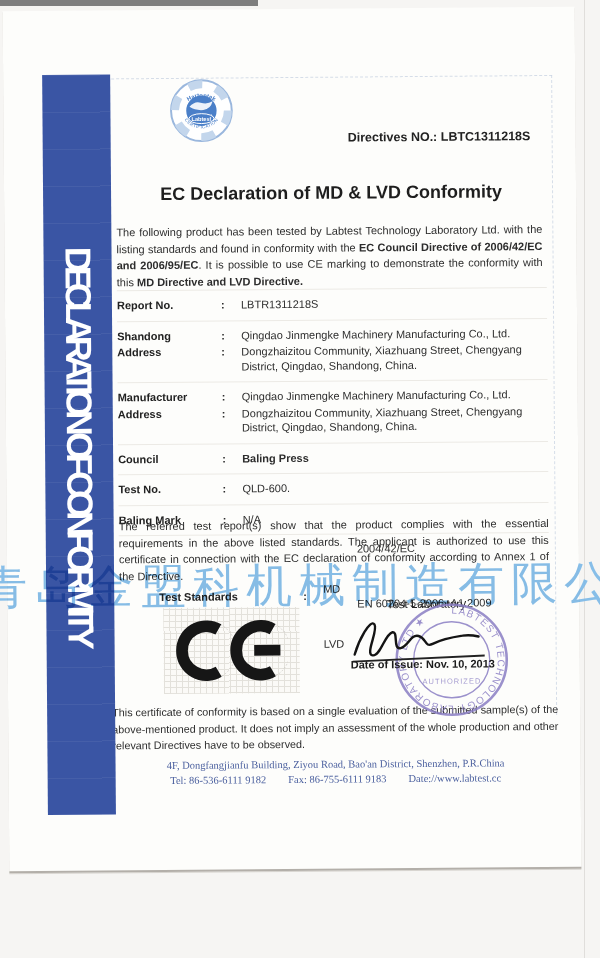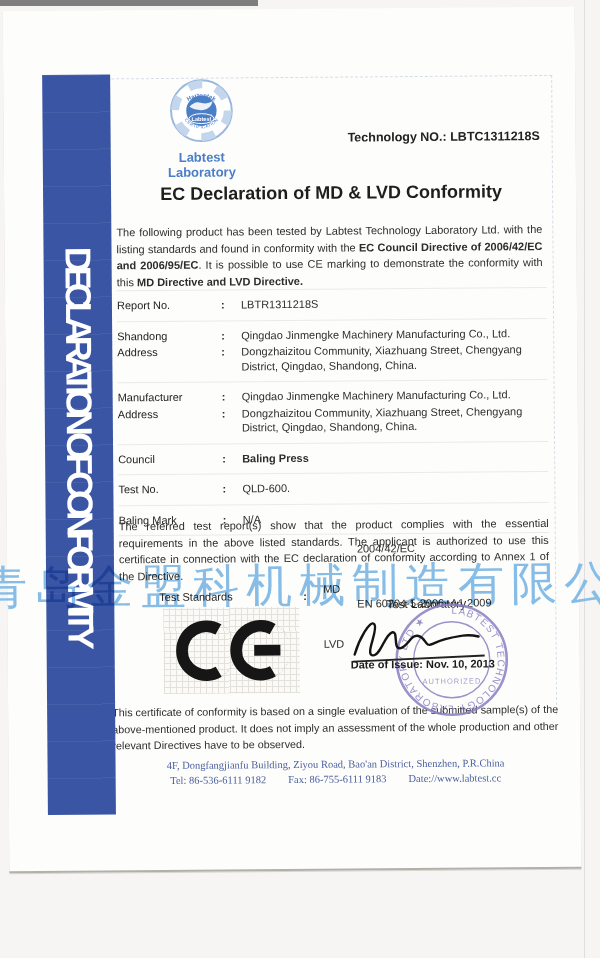--- a/index.html
+++ b/index.html
@@ -51,21 +51,21 @@
     font-size:18px; font-weight:700; color:#1e1e1e; z-index:2; }
 
   .para { font-size:11px; line-height:16.5px; text-align:justify; color:#2d2d2d; z-index:2; }
   .intro { position:absolute; left:112px; top:214px; width:426px; }
   .b { font-weight:700; }
 
   
   .table { position:absolute; left:112px; top:280px; width:430px; z-index:2; }
   .group { border-top:1px solid #eceae5; padding:6px 0 7px 0; }
   .row { display:flex; align-items:flex-start; font-size:11px; line-height:14.5px; padding:1px 0; }
-  .row .label { flex:0 0 104px; font-weight:400; color:#222; }
+  .row .label { flex:0 0 104px; font-weight:700; color:#222; }
   .row .colon { flex:0 0 20px; text-align:left; font-weight:700; }
   .row .value { flex:1; color:#2d2d2d; }
   .value.vbold { font-weight:700; }
   .ts-row .label, .ts-row .colon { align-self:center;margin-left:40px; }
   .ts-line { display:flex; }
   .ts-key { flex:0 0 34px;margin-top:40px; }
 
   .statement { position:absolute; left:112px; top:508px; width:430px; }
 
   .watermark {
@@ -130,25 +130,24 @@
       <path d="M36 58 q9 5 18 3 q8 -2 12 -6 q-1 9 -12 11 q-11 2 -18 -8 z" fill="#ffffff" opacity="0.75"></path>
       <ellipse cx="50" cy="62" rx="19" ry="7.5" fill="#4a7fc8" stroke="#ffffff" stroke-width="1.5"></ellipse>
       <text x="50" y="65.5" text-anchor="middle" font-size="8.5" fill="#ffffff" font-weight="bold" font-family="Liberation Sans, sans-serif">Labtest</text>
       <text font-size="9" fill="#4a7fc8" font-weight="bold" font-family="Liberation Sans, sans-serif">
         <textPath href="#arcTop" startOffset="50%" text-anchor="middle">Hartontek</textPath>
       </text>
       <text font-size="7" fill="#4a7fc8" letter-spacing="0.5" font-family="Liberation Sans, sans-serif">
         <textPath href="#arcBot" startOffset="50%" text-anchor="middle">CERTIFICATION</textPath>
       </text>
     </svg>
-    <div class="logo-caption">Labtest Laboratory</div>
   </div>
 
   <div class="cert-no">
-    <span>Technology NO.:</span>
+    <span>Directives NO.:</span>
     <span>LBTC1311218S</span>
   </div>
 
   <div class="title">EC Declaration of MD &amp; LVD Conformity</div>
 
   <div class="para intro"><span>The following product has been tested by Labtest Technology Laboratory Ltd. with the listing standards and found in conformity with the </span><span class="b">EC Council Directive of 2006/42/EC and 2006/95/EC</span><span>. It is possible to use CE marking to demonstrate the conformity with this </span><span class="b">MD Directive and LVD Directive.</span></div>
 
   <div class="table">
     <div class="group">
       <div class="row">

